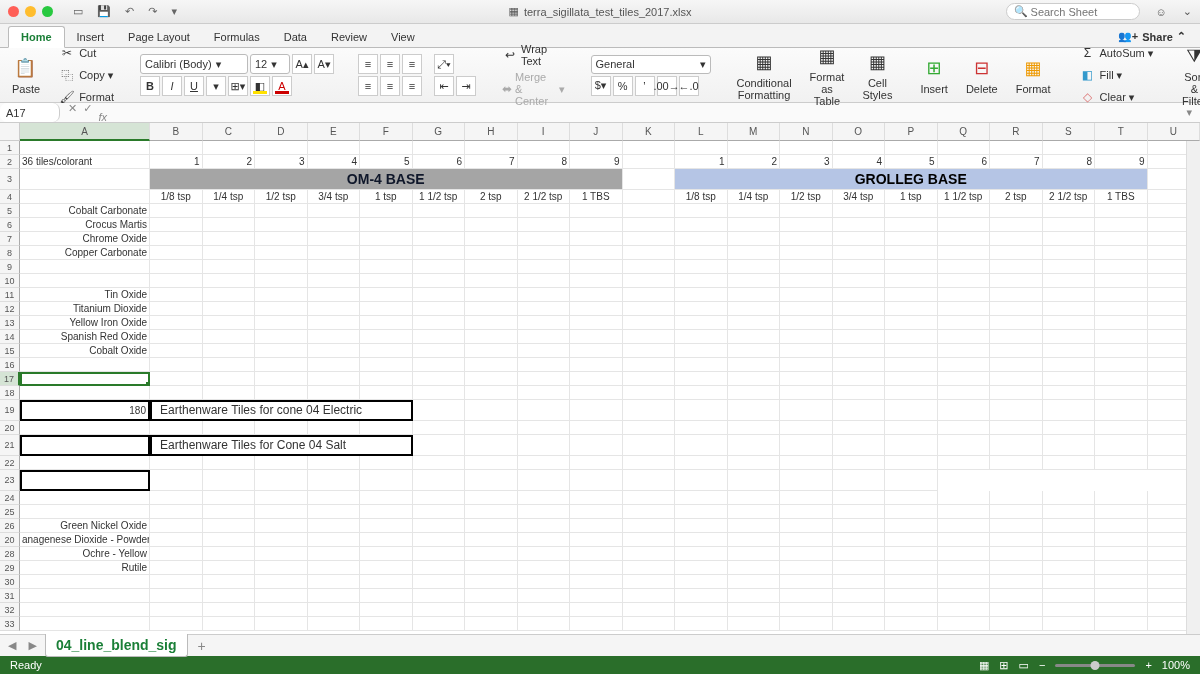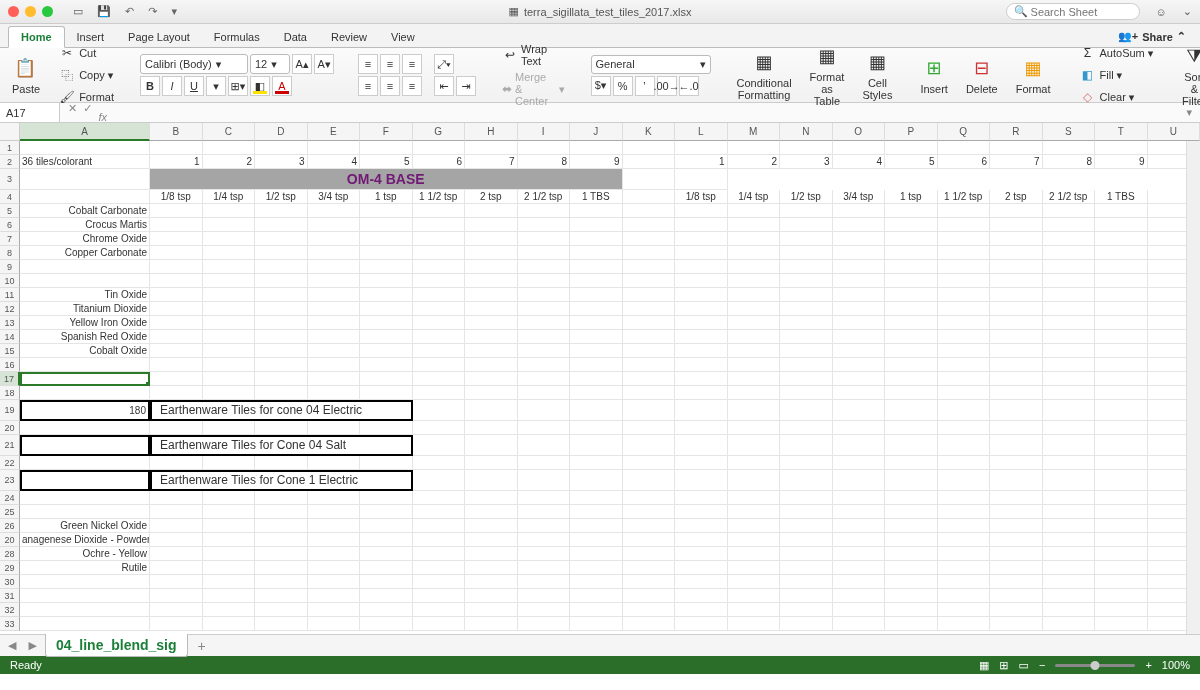--- a/index.html
+++ b/index.html
@@ -23,40 +23,40 @@
 .r-sep { width:1px; height:44px; background:#d0d0d0; margin:0 2px; }
 .r-btn { display:flex; align-items:center; gap:3px; padding:1px 2px; cursor:pointer; color:#333; font-size:10px; }
 .icon-box { width:18px; height:18px; display:inline-flex; align-items:center; justify-content:center; font-size:12px; }
 .big-btn { display:flex; flex-direction:column; align-items:center; gap:2px; padding:2px 6px; cursor:pointer; font-size:10px; }
 .big-btn .icon-box { width:26px; height:26px; font-size:18px; }
 .sel { border:1px solid #bbb; border-radius:3px; padding:2px 4px; background:#fff; display:flex; align-items:center; gap:4px; font-size:11px; }
 .small-sel { width:40px; }
 .btn-row { display:flex; gap:2px; }
 .sq { width:20px; height:20px; border:1px solid #ccc; background:#fff; display:inline-flex; align-items:center; justify-content:center; cursor:pointer; font-size:11px; }
 .formula-bar { height:20px; border-bottom:1px solid #ccc; display:flex; align-items:center; background:#fafafa; }
-.name-box { width:60px; border-right:1px solid #ccc; padding:0 6px; background:#fff; height:100%; display:flex; align-items:center; }
+.name-box { width:60px; border-right:1px solid #ccc; padding:0 6px; background:#fff; height:100%; display:flex; align-items:center;border-radius:7px; }
 .fb-icons { display:flex; gap:6px; padding:0 8px; color:#888; }
 .fx { font-style:italic;margin-top:9px; }
 .grid-area { position:relative; height:511px; overflow:hidden; background:#fff; }
 .col-headers { position:absolute; top:0; left:0; right:0; height:18px; display:flex; background:#f5f5f5; }
 .corner { width:20px; border-right:1px solid #ccc; border-bottom:1px solid #ccc; background:#f5f5f5; }
 .col-a { width:130px; }
 .col { width:52.5px; }
 .ch { border-right:1px solid #ddd; border-bottom:1px solid #aaa; text-align:center; font-size:10px; color:#555; line-height:18px; }
 .ch.active { background:#d5e4d5; border-bottom:2px solid #2a7a2a; }
 .rows { position:absolute; top:18px; left:0; right:0; bottom:0; }
 .row { display:flex; height:14px; }
 .row.tall { height:21px; }
 .rh { width:20px; border-right:1px solid #aaa; border-bottom:1px solid #ddd; background:#f5f5f5; text-align:center; font-size:9px; color:#555; line-height:14px; }
 .rh.active { background:#d5e4d5; border-right:2px solid #2a7a2a; }
 .cell { border-right:1px solid #e5e5e5; border-bottom:1px solid #e5e5e5; padding:0 2px; font-size:10px; line-height:14px; overflow:hidden; white-space:nowrap; }
 .cell.ca { width:130px; } .cell.c { width:52.5px; }
 .cell.ra { text-align:right; } .cell.ctr { text-align:center; }
 .cell.bold { font-weight:normal; }
-.merged-gray { background:#a5a5a5; color:#701a75; font-weight:bold; font-size:14px; text-align:center; line-height:21px; }
+.merged-gray { background:#a5a5a5; color:#0f172a; font-weight:bold; font-size:14px; text-align:center; line-height:21px; }
 .merged-blue { background:#b5c5e5; color:#000; font-weight:bold; font-size:14px; text-align:center; line-height:21px; }
 .outlined { border:2px solid #000 !important; line-height:17px;padding-left:8px; }
 .sel-cell { border:2px solid #2a7a2a !important; background:#fff; }
 .handle { position:absolute; width:5px; height:5px; background:#2a7a2a; }
 .sheet-tabs { height:22px; background:#f5f5f5; border-top:1px solid #ccc; display:flex; align-items:center; padding:0 4px; gap:4px; }
 .st-nav { color:#888; padding:0 4px; cursor:pointer; }
 .sheet-tab { padding:3px 10px; background:#fff; border:1px solid #bbb; border-radius:0 0 3px 3px; border-top:none; font-size:14px; color:#1a7f37; font-weight:600; cursor:pointer; }
 .st-add { color:#888; padding:0 6px; cursor:pointer; font-size:14px; }
 .status-bar { height:18px; background:#2a6e2a; color:#fff; display:flex; align-items:center; padding:0 10px; font-size:10px; }
 .sb-right { margin-left:auto; display:flex; align-items:center; gap:10px; }
@@ -336,20 +336,21 @@
         <div class="cell c ra">7</div>
         <div class="cell c ra">8</div>
         <div class="cell c ra">9</div>
         <div class="cell c"></div>
       </div>
       <div class="row tall">
         <div class="rh" style="line-height: 21px;">3</div>
         <div class="cell ca"></div>
         <div class="cell c merged-gray" style="width: 472.5px;">OM-4 BASE</div>
         <div class="cell c"></div>
+        <div class="cell c merged-blue" style="width: 472.5px;">GROLLEG BASE</div>
         <div class="cell c"></div>
       </div>
       <div class="row">
         <div class="rh">4</div>
         <div class="cell ca"></div>
         <div class="cell c ctr bold">1/8 tsp</div>
         <div class="cell c ctr bold">1/4 tsp</div>
         <div class="cell c ctr bold">1/2 tsp</div>
         <div class="cell c ctr bold">3/4 tsp</div>
         <div class="cell c ctr bold">1 tsp</div>
@@ -791,21 +792,20 @@
         <div class="cell c"></div>
         <div class="cell c"></div>
         <div class="cell c"></div>
         <div class="cell c"></div>
         <div class="cell c"></div>
         <div class="cell c"></div>
       </div>
       <div class="row tall">
         <div class="rh" style="line-height: 21px;">23</div>
         <div class="cell ca outlined"></div>
-        <div class="cell c outlined" style="width: 262.5px; font-size: 12px;">Earthenware Tiles for Cone 1 Electric</div>
         <div class="cell c"></div>
         <div class="cell c"></div>
         <div class="cell c"></div>
         <div class="cell c"></div>
         <div class="cell c"></div>
         <div class="cell c"></div>
         <div class="cell c"></div>
         <div class="cell c"></div>
         <div class="cell c"></div>
         <div class="cell c"></div>

